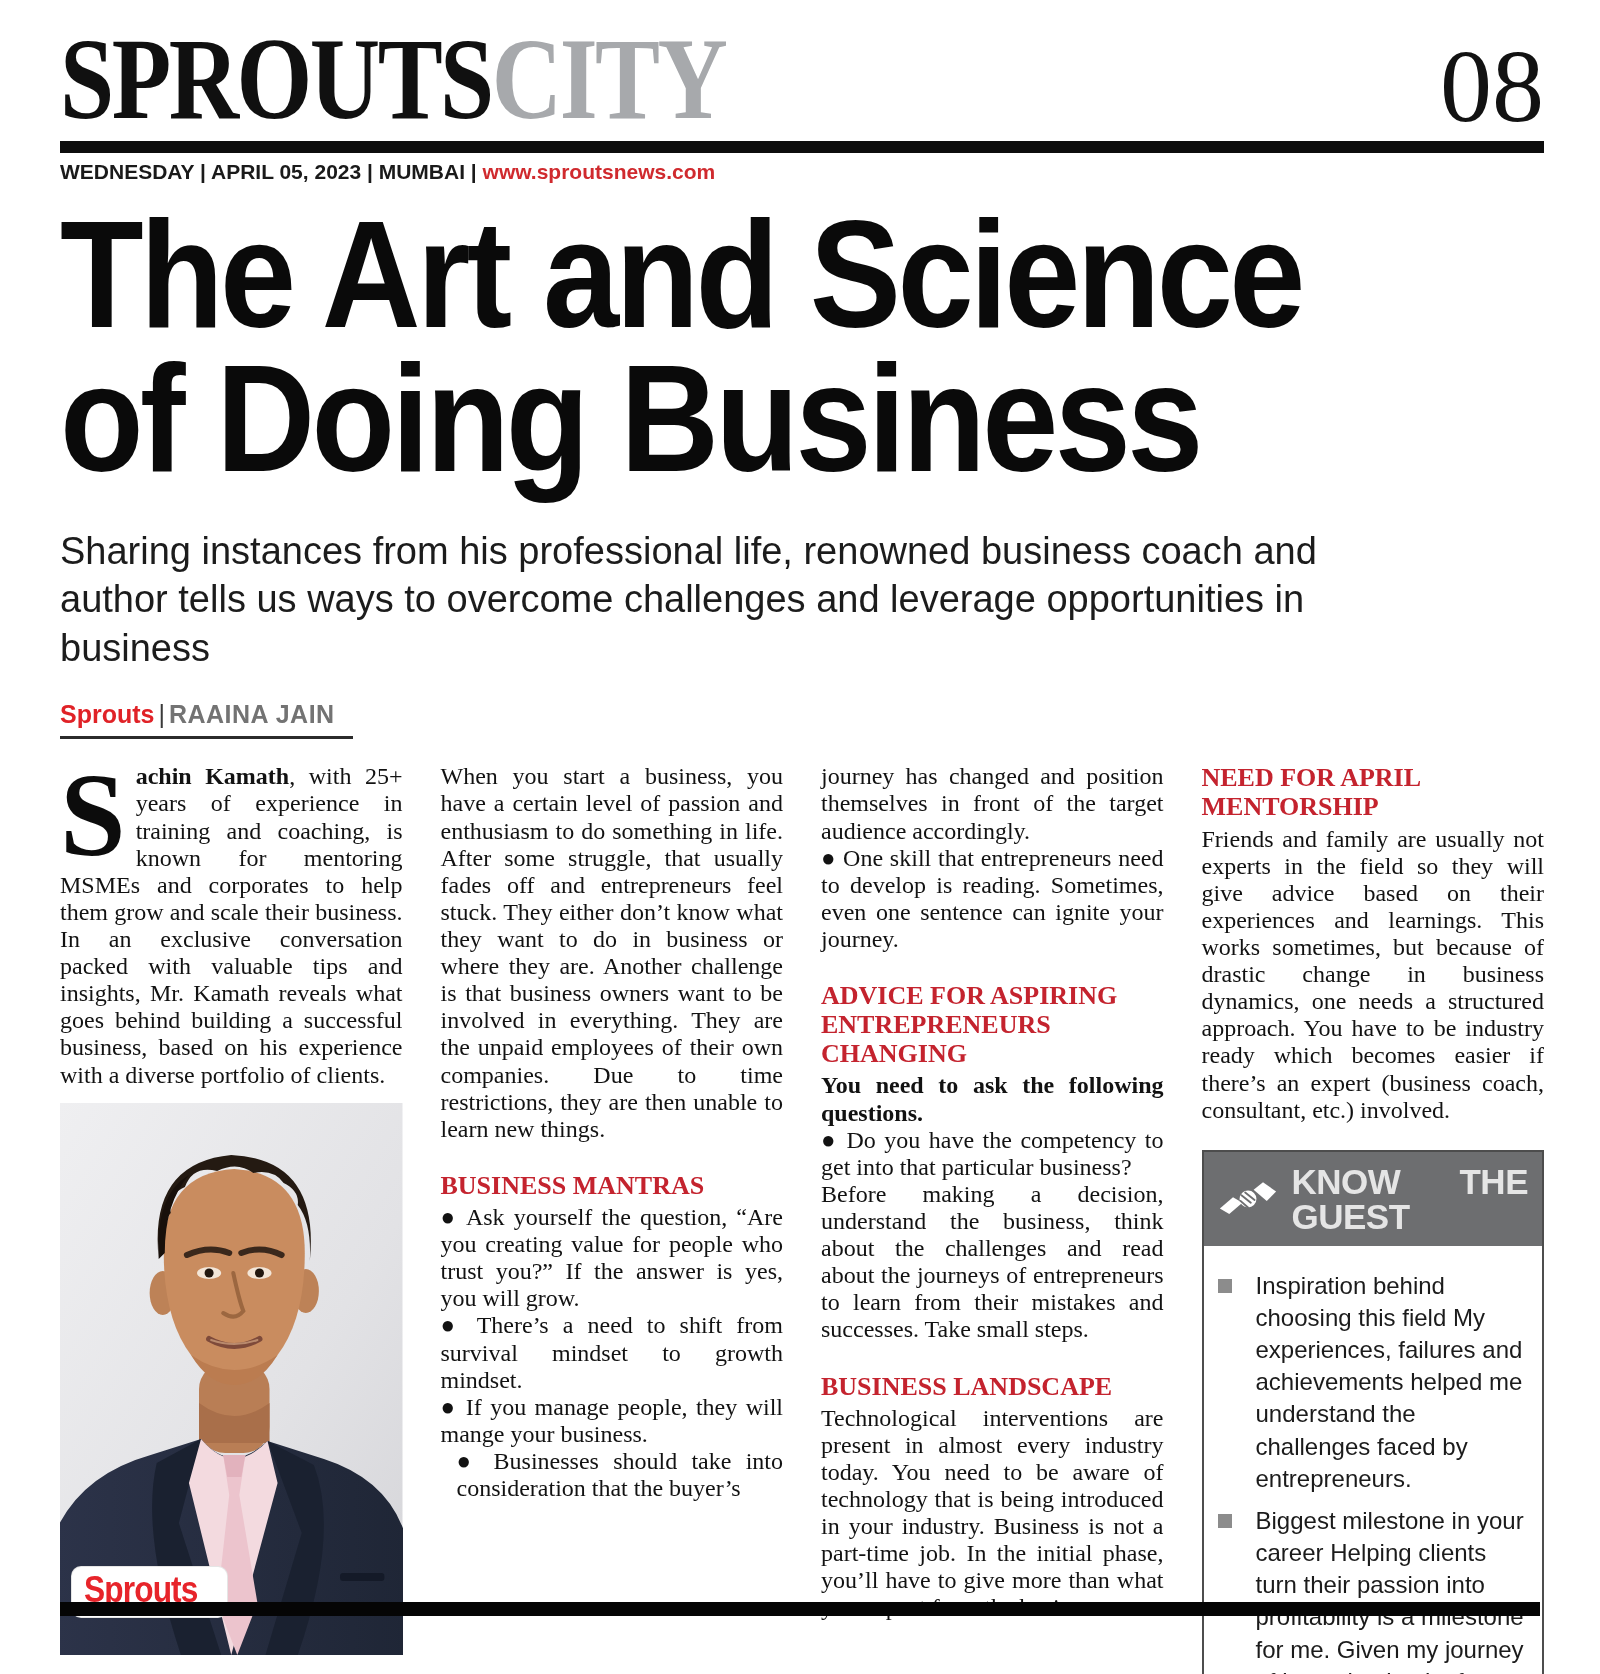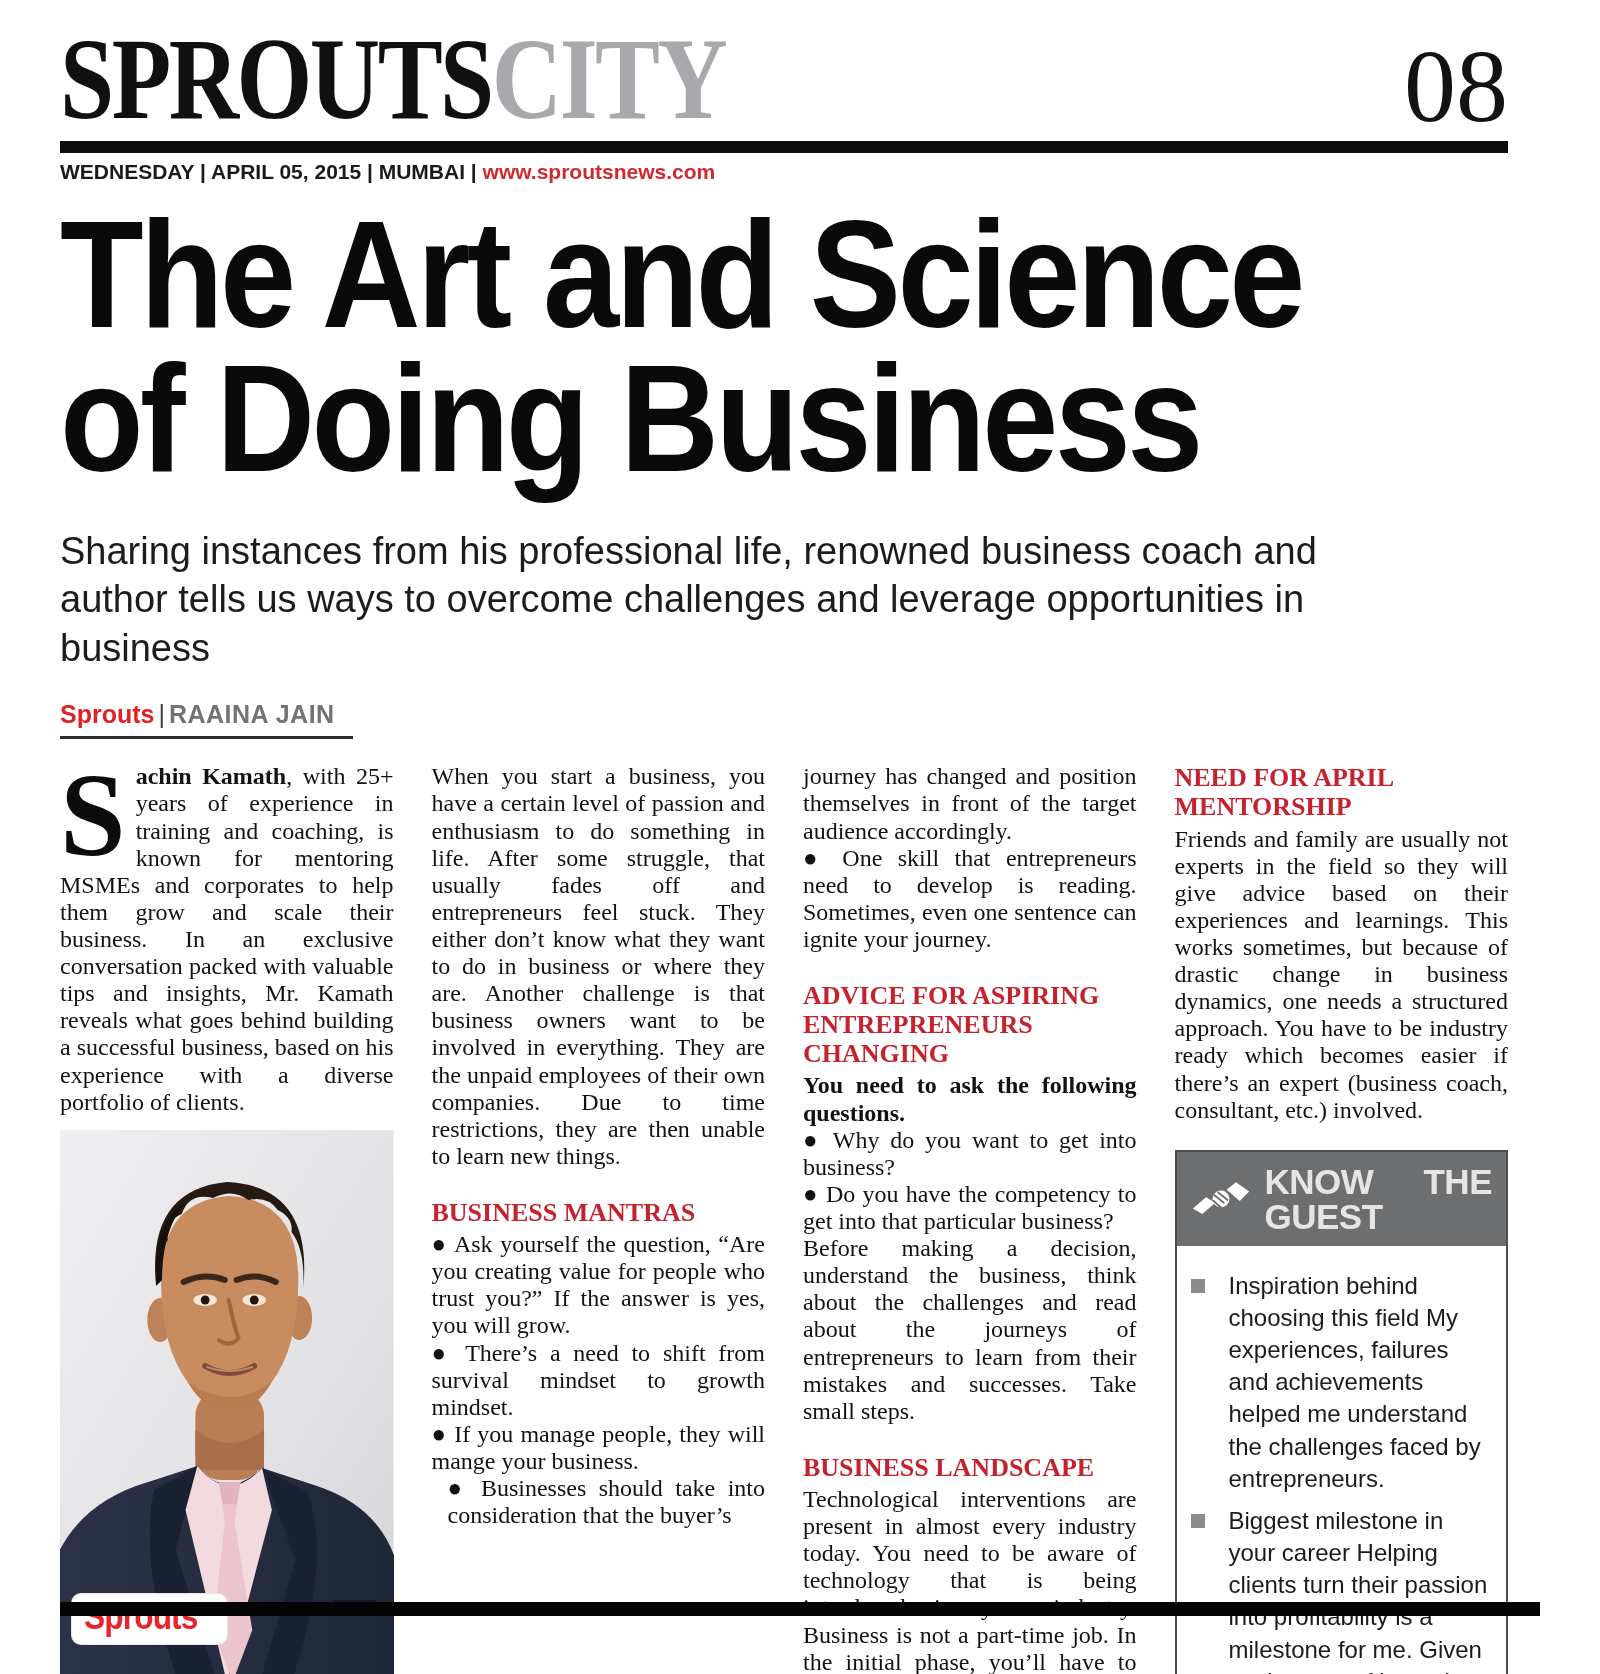--- a/index.html
+++ b/index.html
@@ -4,21 +4,21 @@
 <style>
   * { margin:0; padding:0; box-sizing:border-box; }
   html,body { background:#ffffff; }
   body {
     width:1600px; height:1674px;
     font-family:"Liberation Serif", serif;
     color:#121212;
     position:relative;
     overflow:hidden;
   }
-  .page { position:relative; width:1600px; height:1272px; padding:26px 92px 0 60px; }
+  .page { position:relative; width:1600px; height:1272px; padding:26px 56px 0 60px; }
 
   
   .mast-row { display:flex; justify-content:space-between; align-items:flex-end; }
   .brand {
     font-family:"Liberation Serif", serif;
     font-weight:bold; font-size:116px; line-height:0.92;
     letter-spacing:-3px; white-space:nowrap;
     transform:scaleX(0.84); transform-origin:left bottom;
   }
   .brand .black { color:#101010; }
@@ -129,21 +129,21 @@
   
   <header>
     <div class="mast-row">
       <div class="brand">
         <span class="black">SPROUTS</span><span class="gray">CITY</span>
       </div>
       <div class="page-num">08</div>
     </div>
     <div class="head-rule"></div>
     <div class="dateline">
-      <span>WEDNESDAY | APRIL 05, 2015 | MUMBAI | </span><span class="site">www.sproutsnews.com</span>
+      <span>WEDNESDAY | APRIL 05, 2023 | MUMBAI | </span><span class="site">www.sproutsnews.com</span>
     </div>
   </header>
 
   
   <h1 class="headline">
     <div>The Art and Science</div>
     <div>of Doing Business</div>
   </h1>
 
   
@@ -228,21 +228,20 @@
       <p class="bullet">●  There’s a need to shift from survival mindset to growth mindset.</p>
       <p class="bullet">● If you manage people, they will mange your business.</p>
       <p class="bullet indent">● Businesses should take into consideration that the buyer’s</p>
     </div>
 
     <div class="col">
       <p>journey has changed and position themselves in front of the target audience accordingly.</p>
       <p class="bullet">● One skill that entrepreneurs need to develop is reading. Sometimes, even one sentence can ignite your journey.</p>
       <h3 class="red-head gap-top">ADVICE FOR ASPIRING ENTREPRENEURS CHANGING</h3>
       <p class="bold-lead">You need to ask the following questions.</p>
-      <p class="bullet">● Why do you want to get into business?</p>
       <p class="bullet">● Do you have the competency to get into that particular business?</p>
       <p class="gap-top">Before making a decision, understand the business, think about the challenges and read about the journeys of entrepreneurs to learn from their mistakes and successes. Take small steps.</p>
       <h3 class="red-head gap-top">BUSINESS LANDSCAPE</h3>
       <p>Technological interventions are present in almost every industry today. You need to be aware of technology that is being introduced in your industry. Business is not a part-time job. In the initial phase, you’ll have to give more than what you expect from the business.</p>
     </div>
 
     <div class="col">
       <h3 class="red-head">NEED FOR APRIL MENTORSHIP</h3>
       <p>Friends and family are usually not experts in the field so they will give advice based on their experiences and learnings. This works sometimes, but because of drastic change in business dynamics, one needs a structured approach. You have to be industry ready which becomes easier if there’s an expert (business coach, consultant, etc.) involved.</p>
 

